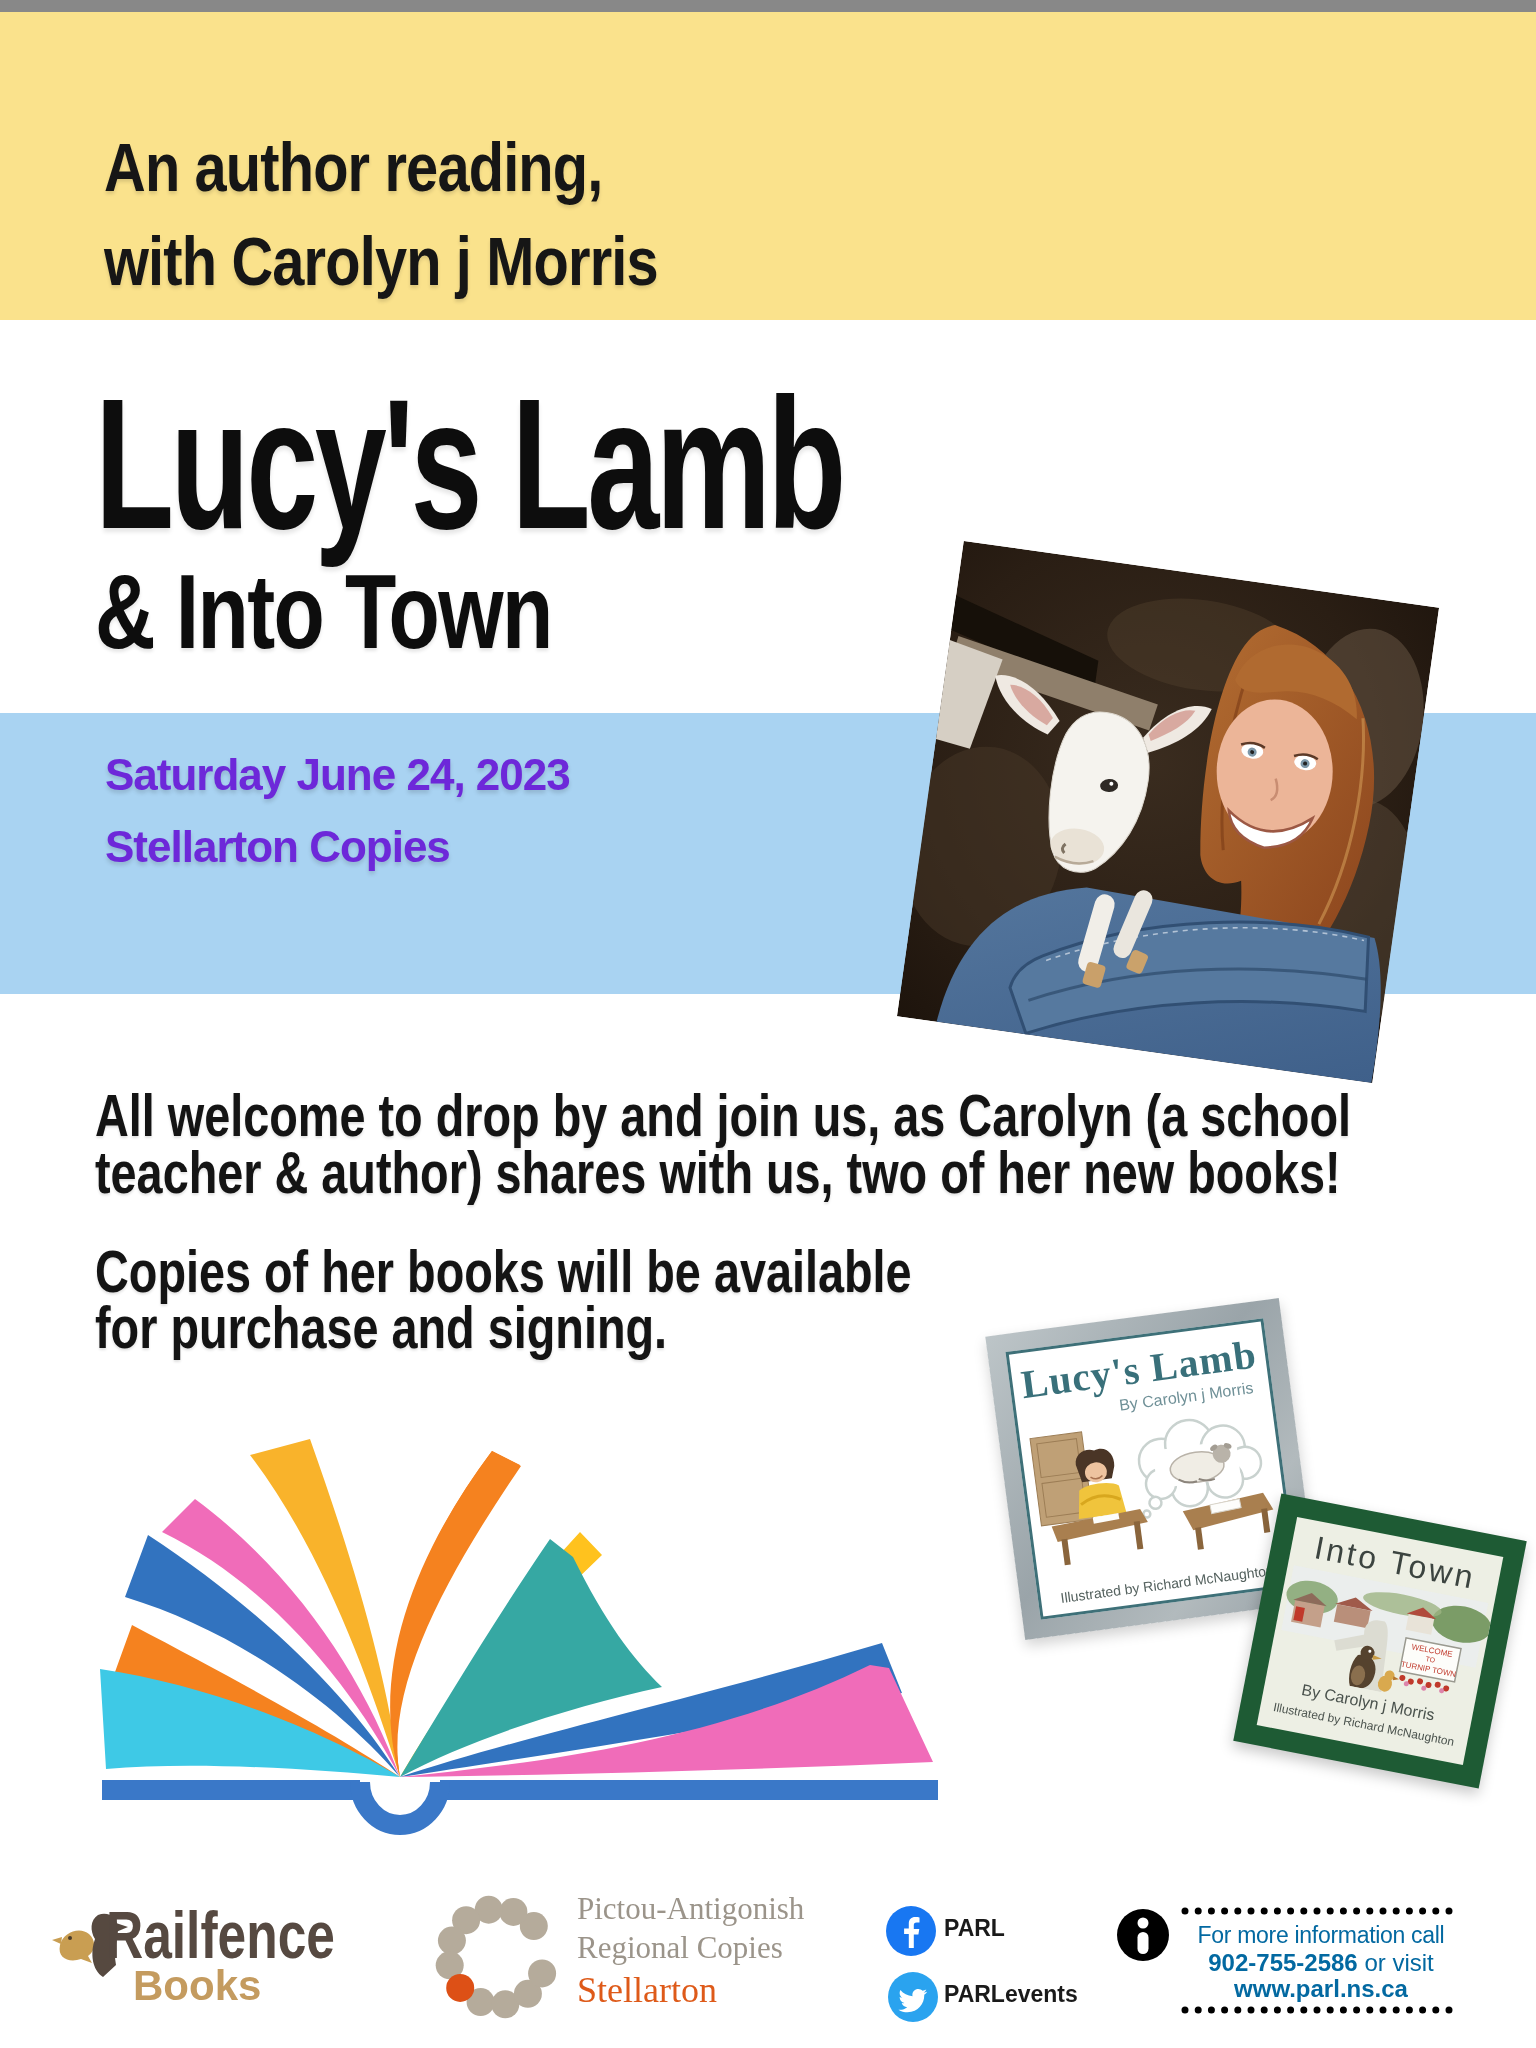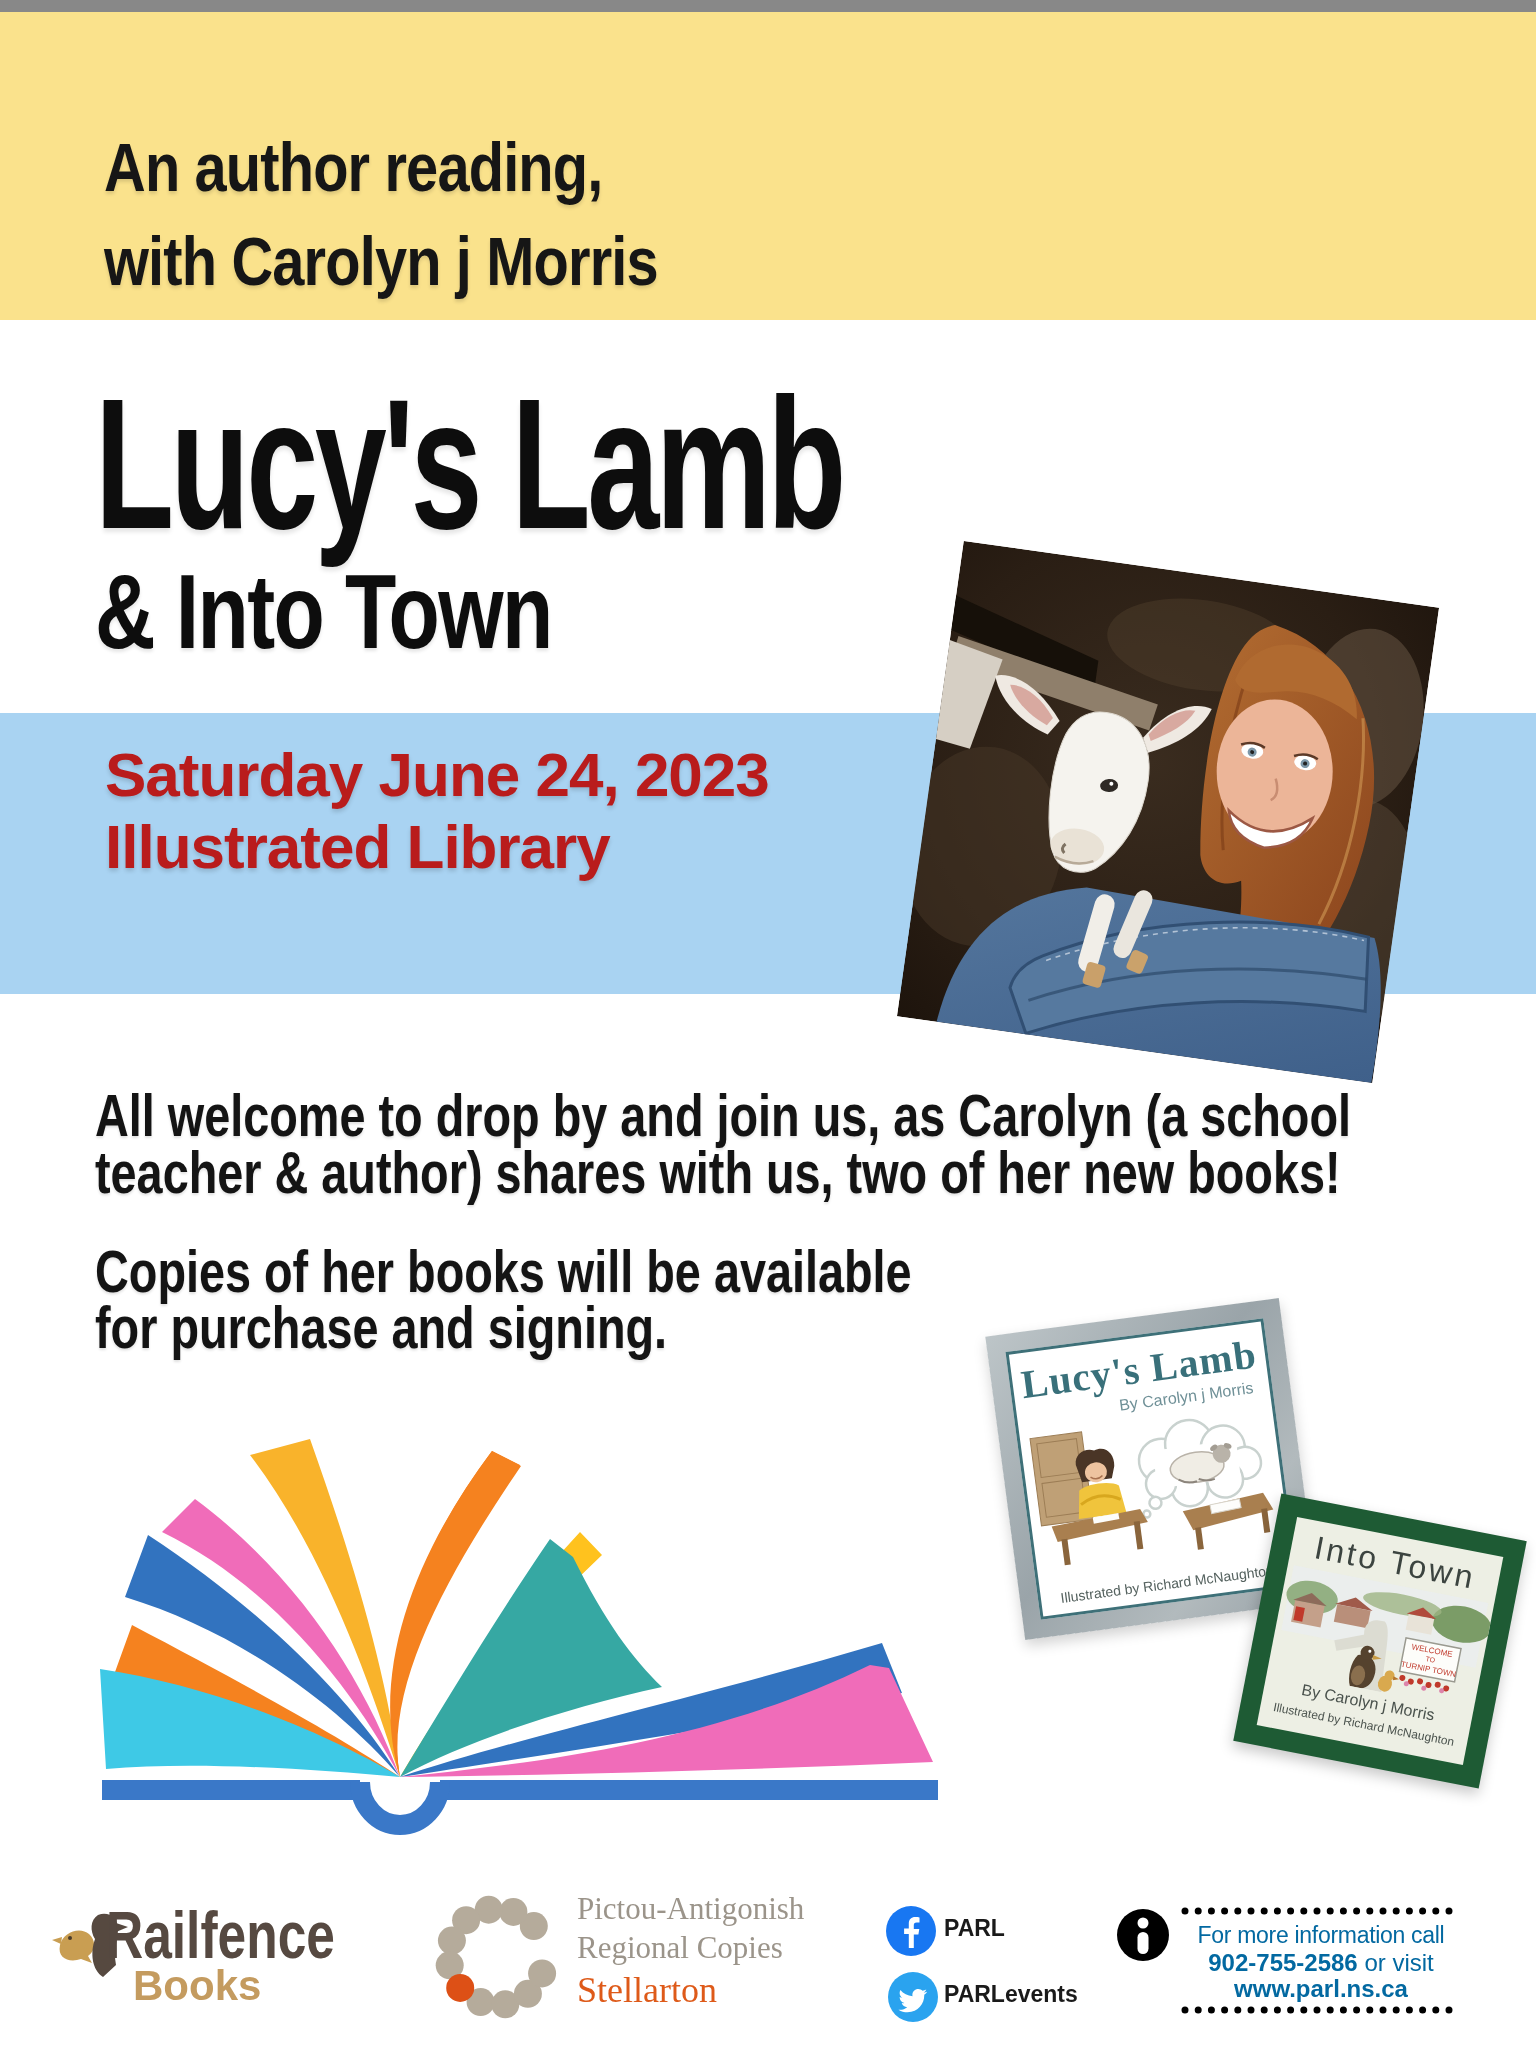--- a/index.html
+++ b/index.html
@@ -21,22 +21,22 @@
     letter-spacing:-1px;color:#161616;text-shadow:0 3px 4px rgba(0,0,0,.12);white-space:nowrap;}
 
   
   .title-1{left:95px;top:346px;font-size:185px;font-weight:bold;letter-spacing:-5px;
     color:#0d0d0d;white-space:nowrap;text-shadow:0 4px 5px rgba(0,0,0,.10);}
   .title-2{left:95px;top:540px;font-size:105px;font-weight:bold;letter-spacing:-2px;
     color:#0d0d0d;white-space:nowrap;text-shadow:0 3px 4px rgba(0,0,0,.10);}
 
   
   .blue-band{left:0;top:701px;width:1536px;height:281px;background:#A9D3F2;z-index:1;}
-  .event-text{left:105px;top:26px;font-size:62px;font-weight:bold;line-height:72px;
-    letter-spacing:-1px;color:#b91c1c;text-shadow:0 3px 4px rgba(0,0,0,.15);white-space:nowrap;position:absolute;}
+  .event-text{left:105px;top:26px;font-size:44px;font-weight:bold;line-height:72px;
+    letter-spacing:-1px;color:#6d28d9;text-shadow:0 3px 4px rgba(0,0,0,.15);white-space:nowrap;position:absolute;}
 
   
   .photo{left:928px;top:560px;width:480px;height:480px;transform:rotate(8deg);z-index:2;overflow:hidden;}
 
   
   .bodyline{font-size:60px;font-weight:bold;color:#141414;white-space:nowrap;
     text-shadow:0 2px 3px rgba(0,0,0,.12);}
 
   
   .openbook{left:100px;top:1425px;z-index:1;}
@@ -81,21 +81,21 @@
       <div>with Carolyn j Morris</div>
     </div>
   </div>
 
   <div class="abs title-1 cx70">Lucy's Lamb</div>
   <div class="abs title-2 cx80">&amp; Into Town</div>
 
   <div class="abs blue-band">
     <div class="event-text">
       <div>Saturday June 24, 2023</div>
-      <div>Illustrated Library</div>
+      <div>Stellarton Copies</div>
     </div>
   </div>
 
   <div class="abs photo">
     <svg width="480" height="480" viewBox="0 0 480 480">
       <defs>
         <radialGradient id="barnbg" cx="45%" cy="40%" r="80%">
           <stop offset="0%" stop-color="#3a2c1f"></stop>
             <stop offset="60%" stop-color="#2a1e14"></stop>
             <stop offset="100%" stop-color="#1b120b"></stop>

